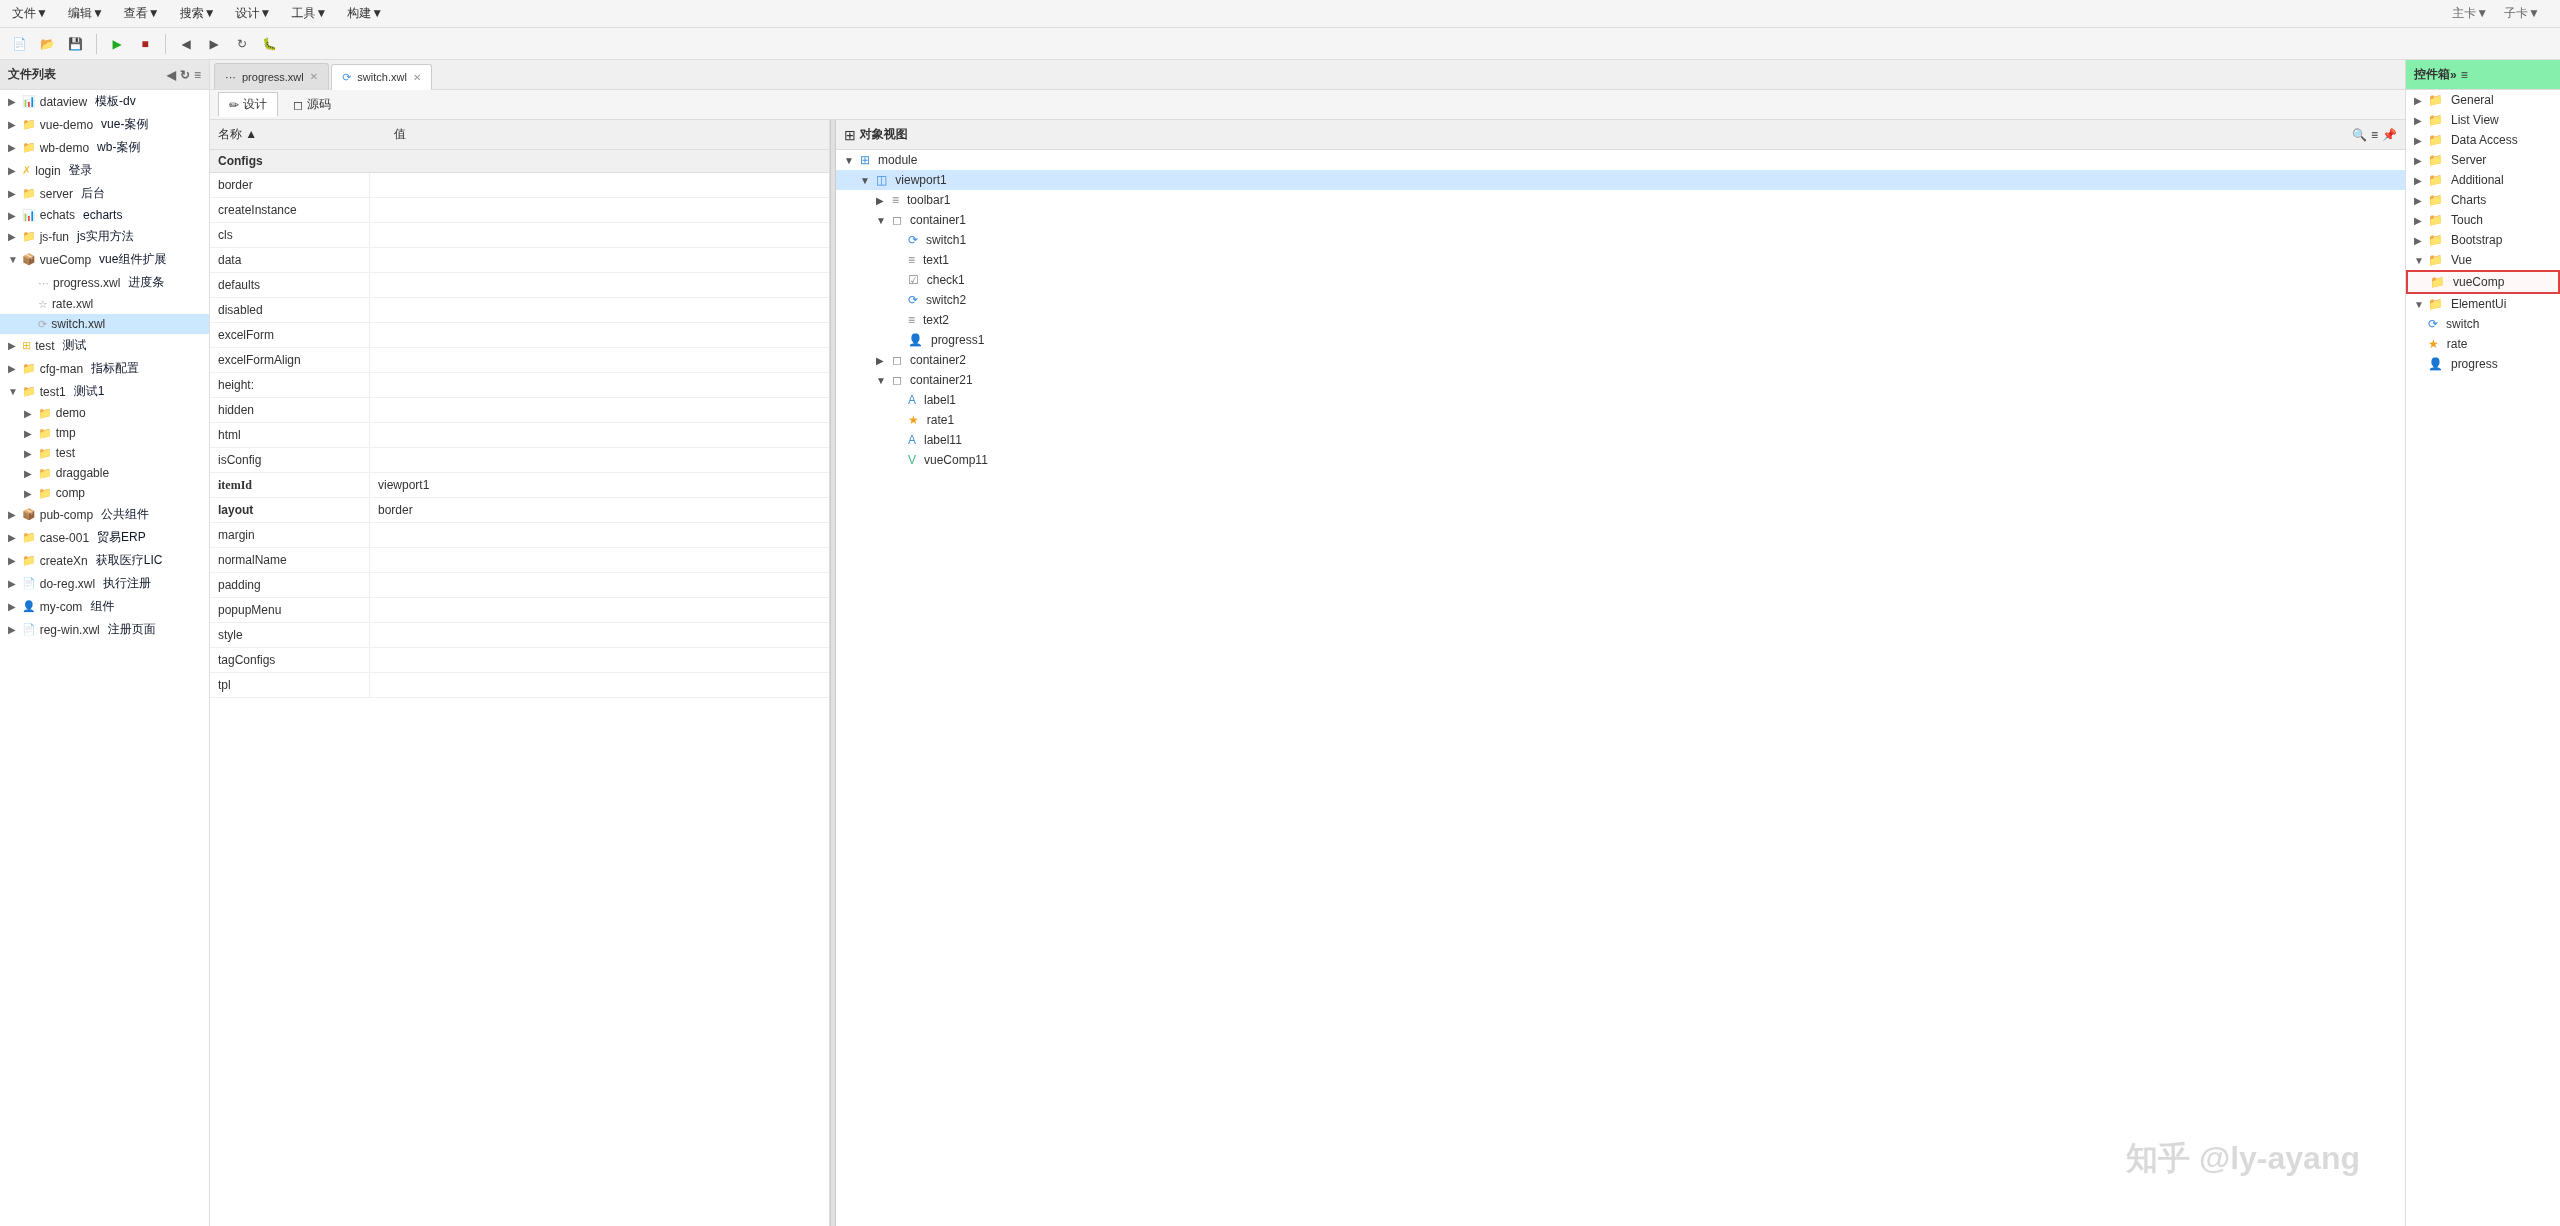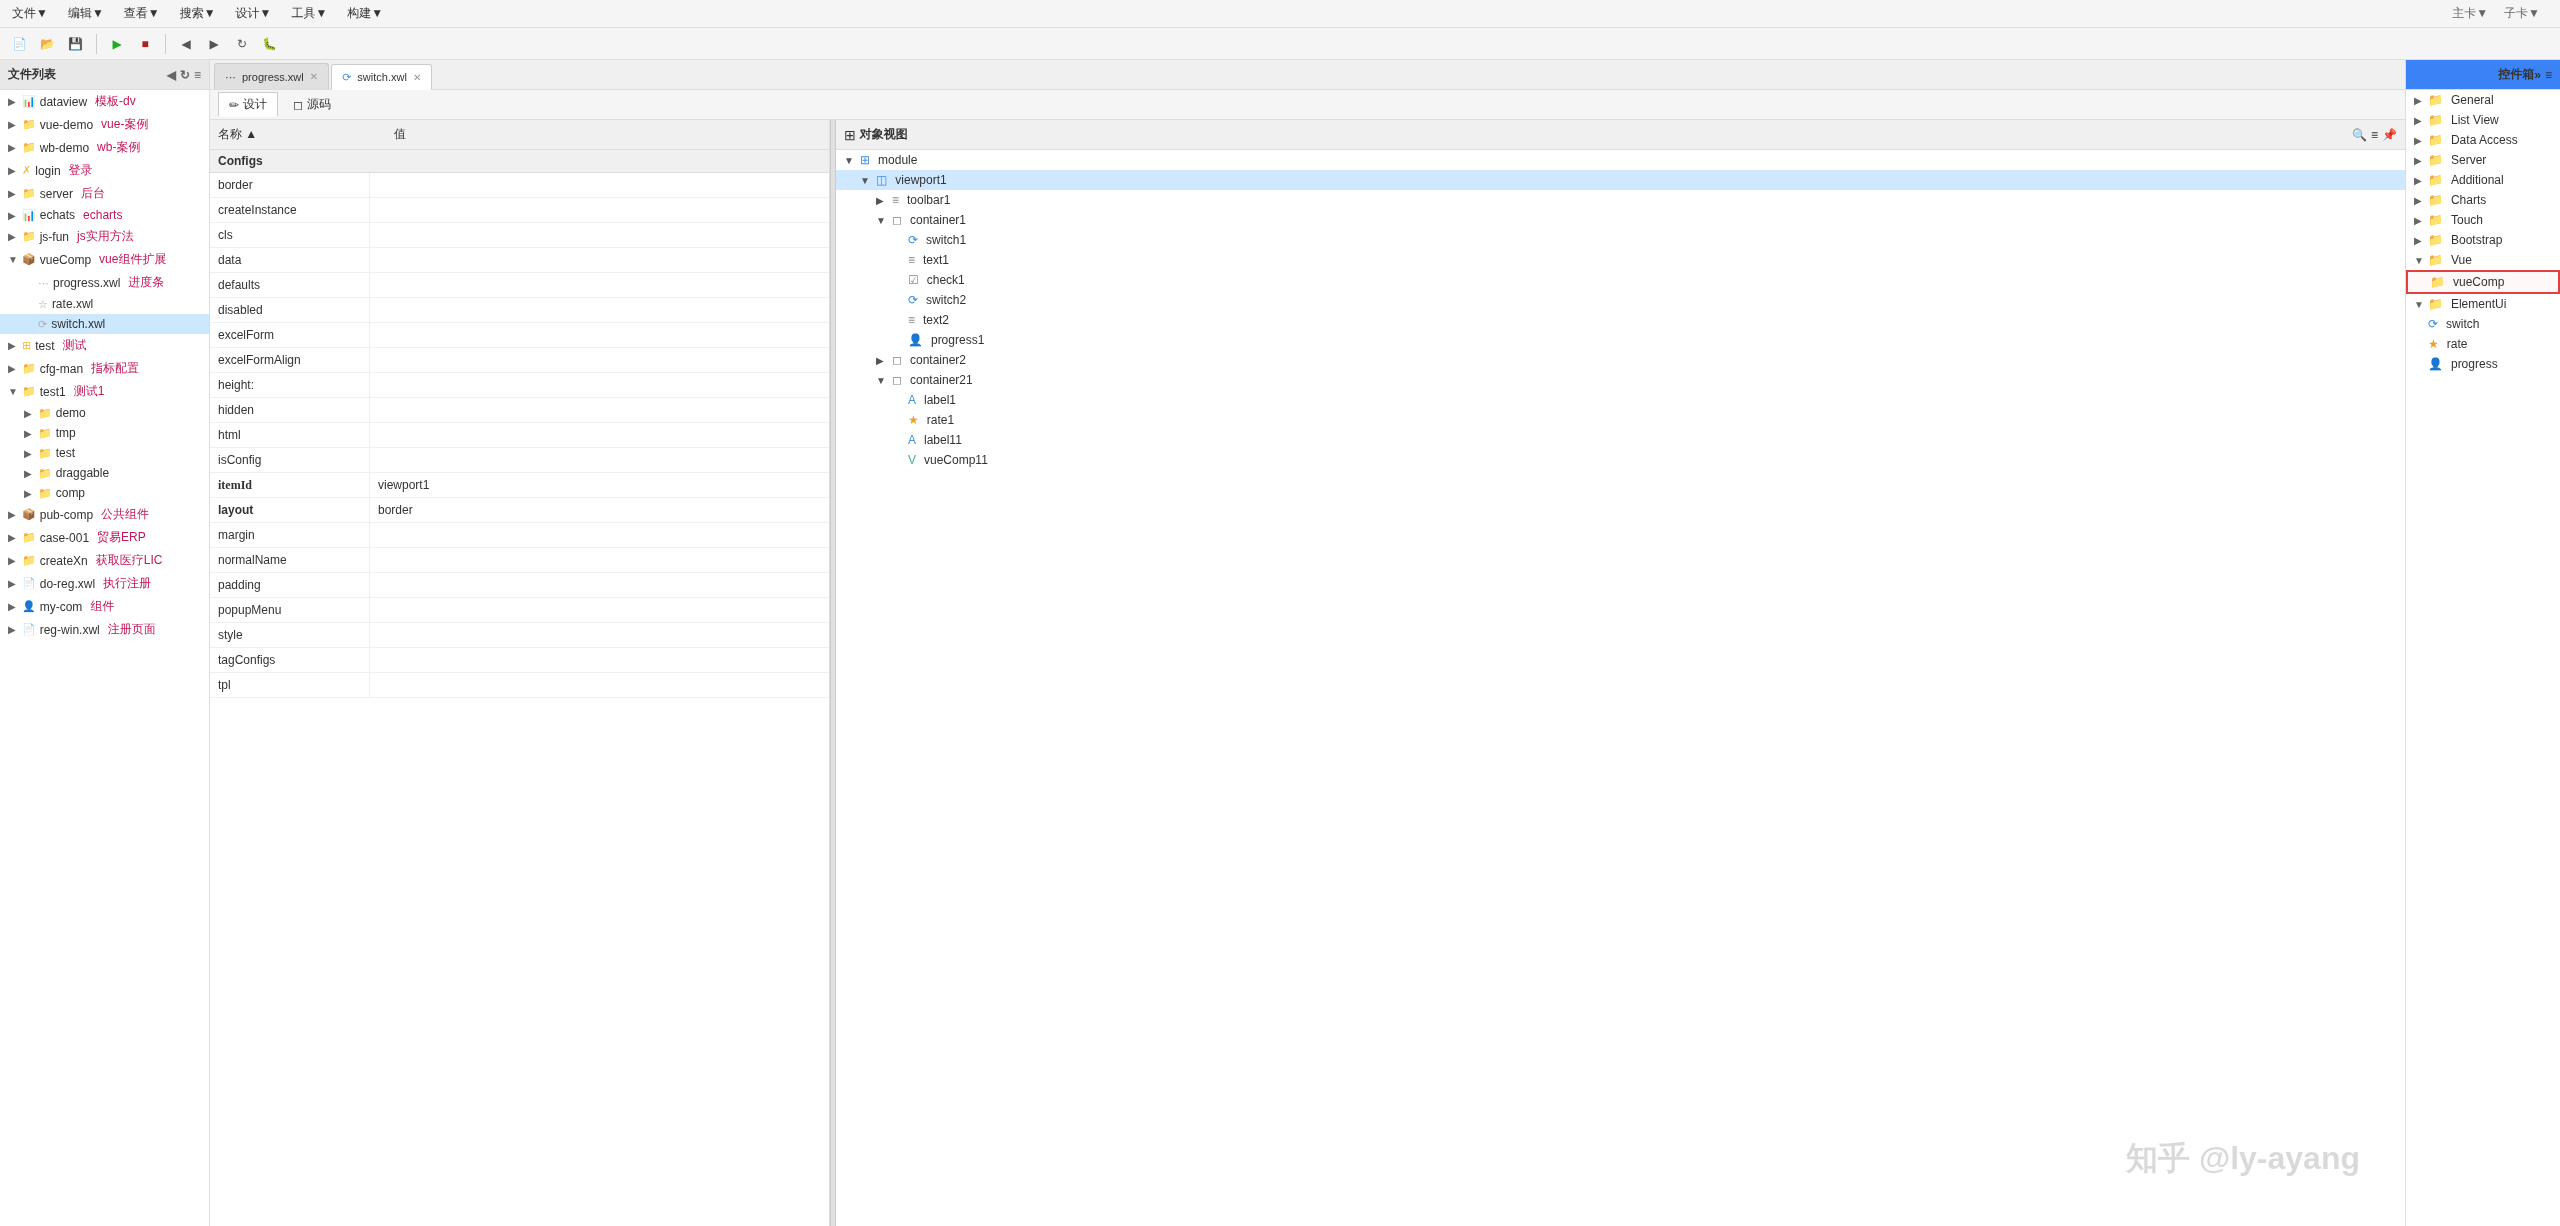--- a/index.html
+++ b/index.html
@@ -74,21 +74,21 @@
       display: flex;
       align-items: center;
       gap: 4px;
       font-size: 12px;
       white-space: nowrap;
     }
     .tree-item.selected { background: #cce8ff; }
     .tree-item .arrow { width: 10px; font-size: 10px; color: #666; }
     .tree-item .icon { font-size: 11px; }
     .tree-item .label { color: #333; }
-    .tree-item .sub-label { color: #be185d; margin-left: 4px; }
+    .tree-item .sub-label { color: #0f172a; margin-left: 4px; }
 
     
     .editor-area {
       flex: 1;
       display: flex;
       flex-direction: column;
       overflow: hidden;
     }
 
     
@@ -242,28 +242,28 @@
     .comp-panel {
       width: 155px;
       background: #fff;
       border-left: 1px solid #ddd;
       display: flex;
       flex-direction: column;
       overflow: hidden;
     }
     .comp-panel-header {
       height: 30px;
-      background: #3b82f6;
+      background: #86efac;
       border-bottom: 1px solid #ddd;
       display: flex;
       align-items: center;
       padding: 0 8px;
       font-weight: bold;
       font-size: 12px;
-      justify-content: flex-end;
+      justify-content: flex-start;
     }
     .comp-tree { overflow-y: auto; flex: 1; }
     .comp-item {
       padding: 3px 8px;
       cursor: pointer;
       display: flex;
       align-items: center;
       gap: 4px;
       font-size: 12px;
     }

